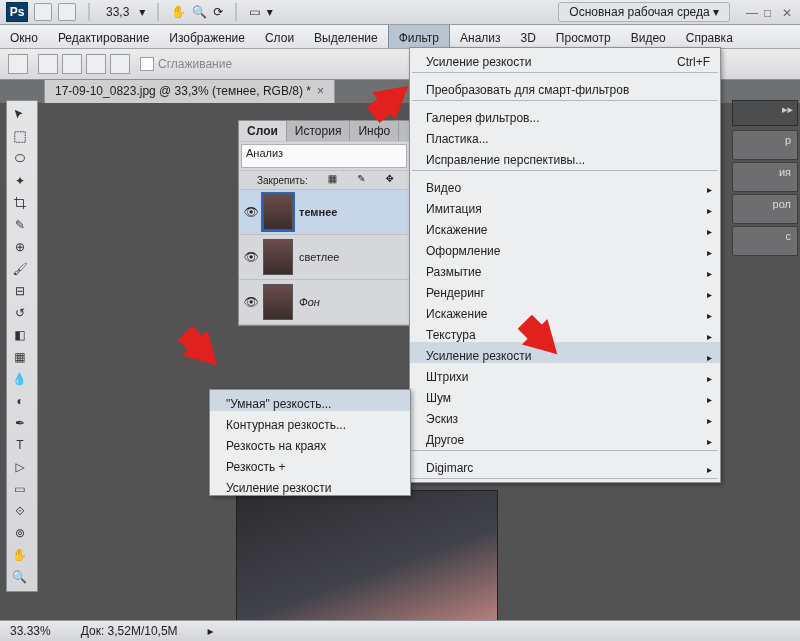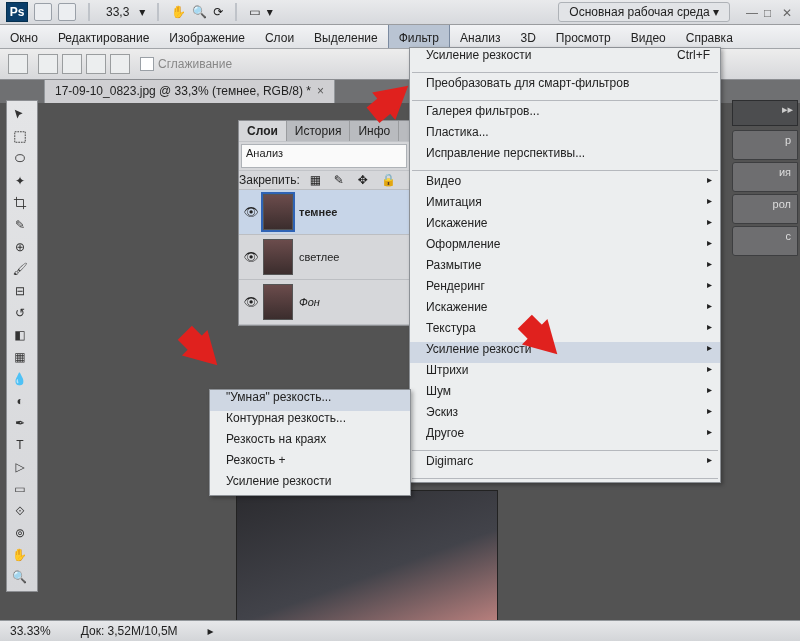--- a/index.html
+++ b/index.html
@@ -29,31 +29,31 @@
 .toolbar .tool{width:22px;height:20px;display:flex;align-items:center;justify-content:center;color:#333;font-size:12px}
 .toolbar .tool svg{width:14px;height:14px}
 .canvas{position:absolute;top:100px;left:36px;right:36px;bottom:20px;background:#535353}
 .photo{position:absolute;left:200px;top:390px;width:260px;height:200px;background:linear-gradient(160deg,#2b2b2f 0%,#42434a 45%,#d9908b 85%,#e9afa8 100%);border:1px solid #222}
 .layerspanel{position:absolute;top:120px;left:238px;width:170px;background:#d6d7da;border:1px solid #8c8e92;z-index:5}
 .paneltabs{display:flex;background:#b9bbbf}
 .paneltabs .ptab{padding:3px 8px;border-right:1px solid #9a9c9f}
 .paneltabs .ptab.active{background:#d6d7da;font-weight:bold}
 .blendrow{display:flex;align-items:center;border-top:1px solid #c2c4c8;border-bottom:1px solid #c2c4c8}
 .blendrow .blendsel{flex:1;height:18px;background:#fafafa;border:1px solid #aeb2b7;margin:2px;padding:2px 4px;font-size:11px}
-.lockrow{display:flex;align-items:center;gap:10px;padding:2px 0;border-bottom:1px solid #bcbec2;font-size:12px}
+.lockrow{display:flex;align-items:center;gap:20px;padding:2px 18px;border-bottom:1px solid #bcbec2;font-size:10px}
 .lockrow .lockico{width:14px;height:14px;display:inline-block}
 .layer{display:flex;align-items:center;gap:6px;padding:4px 6px;border-bottom:1px solid #bcbec2}
 .layer .eye{width:12px;height:12px;display:flex;align-items:center;justify-content:center}
 .layer .thumb{width:28px;height:34px;background:linear-gradient(#6b4c4c,#3b2d2d);border:1px solid #555}
 .layer.selected{background:#c7d5e8}
 .layer.selected .thumb{outline:2px solid #2f63b5}
 .layer .lname{font-size:11px}
 .layer .lname.bold{font-weight:bold}
 .menu{position:absolute;background:#eceeef;border:1px solid #8d9196;box-shadow:2px 2px 4px rgba(0,0,0,.3);z-index:10}
-.menu .row{display:flex;align-items:flex-start;height:21px;padding:0 28px 0 16px;white-space:nowrap;position:relative}
+.menu .row{display:flex;align-items:flex-end;height:21px;padding:0 28px 0 16px;white-space:nowrap;position:relative}
 .menu .row .arrow{position:absolute;right:8px;font-size:10px}
 .menu .row.highlight{background:#cfd7e3}
 .menu hr{border:none;border-top:1px solid #b5b8bd;margin:3px 2px}
 .menu .row .sc{position:absolute;right:10px}
 #filter-menu{top:47px;left:409px;width:310px}
 #sharpen-submenu{top:389px;left:209px;width:200px}
 .statusbar{position:absolute;bottom:0;left:0;right:0;height:20px;background:linear-gradient(#e7e8ea,#d3d5d8);border-top:1px solid #93979b;display:flex;align-items:center;padding:0 10px;gap:30px}
 .rightpanels{position:absolute;top:100px;right:2px;width:66px;z-index:4}
 .rptab{height:22px;background:#6e6e70;color:#ddd;border:1px solid #3d3e40;margin-bottom:2px;border-radius:3px 0 0 3px;padding:3px 6px;font-size:11px;overflow:hidden;text-align:right}
 .rptop{height:20px;background:#4c4d4f;border:1px solid #2d2e30;color:#ccc;font-size:11px;padding:2px 4px;margin-bottom:4px;display:flex;justify-content:flex-end;gap:4px}

